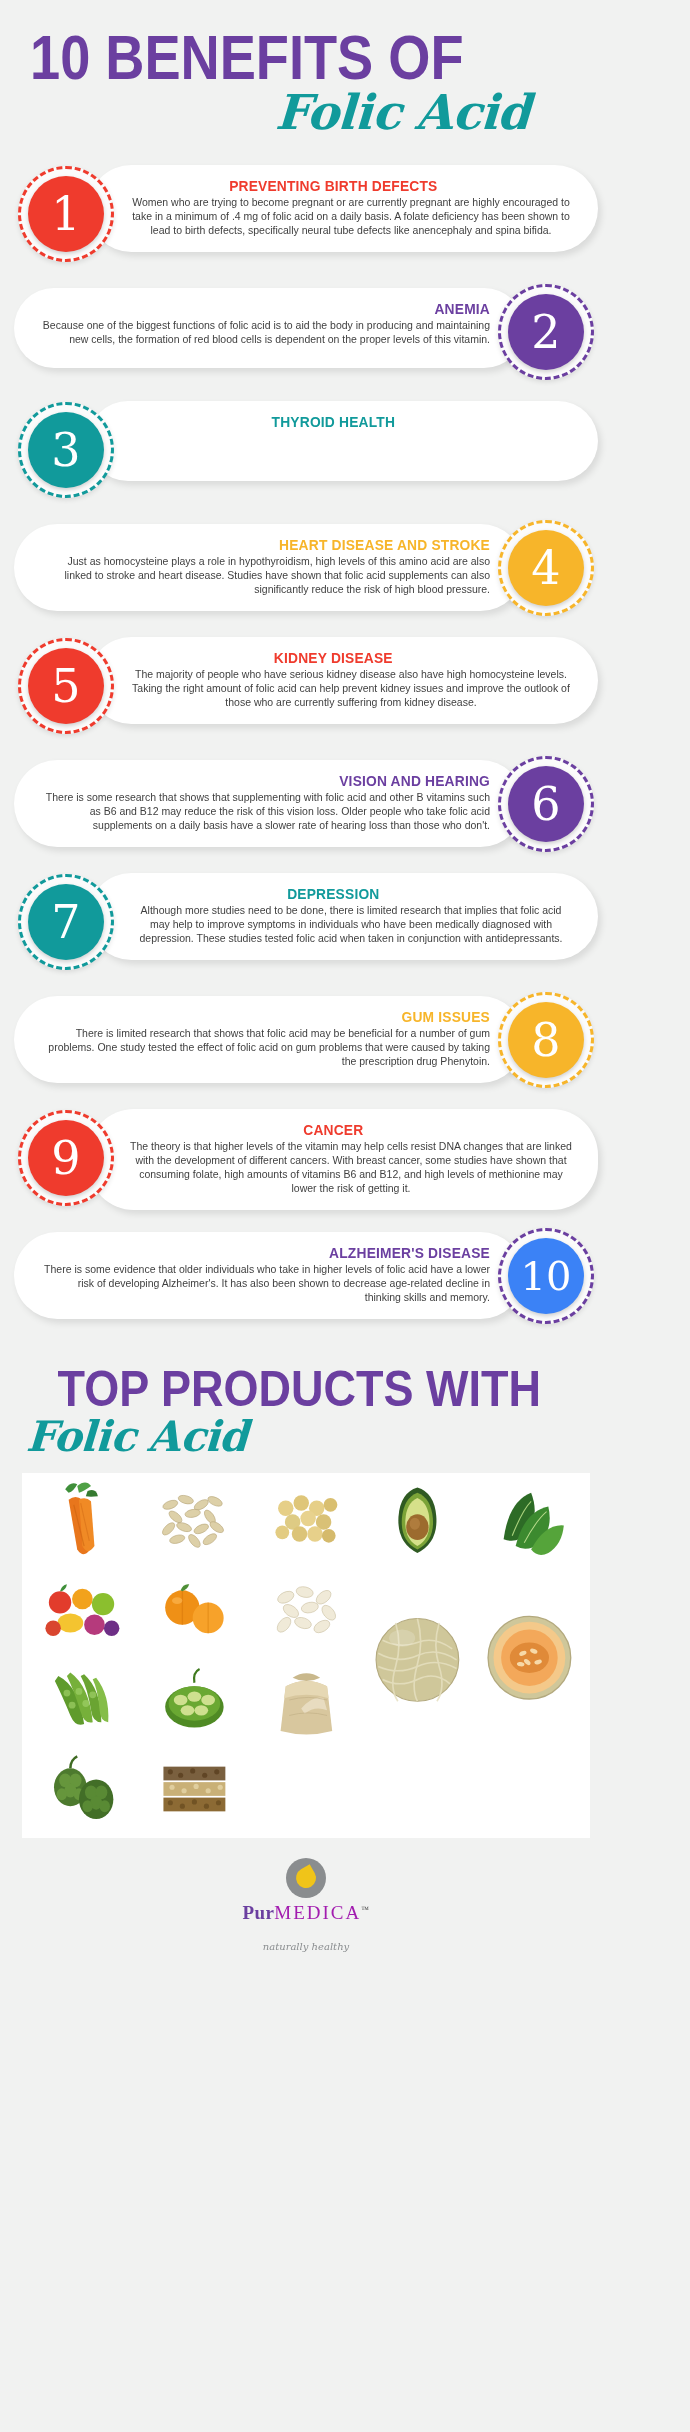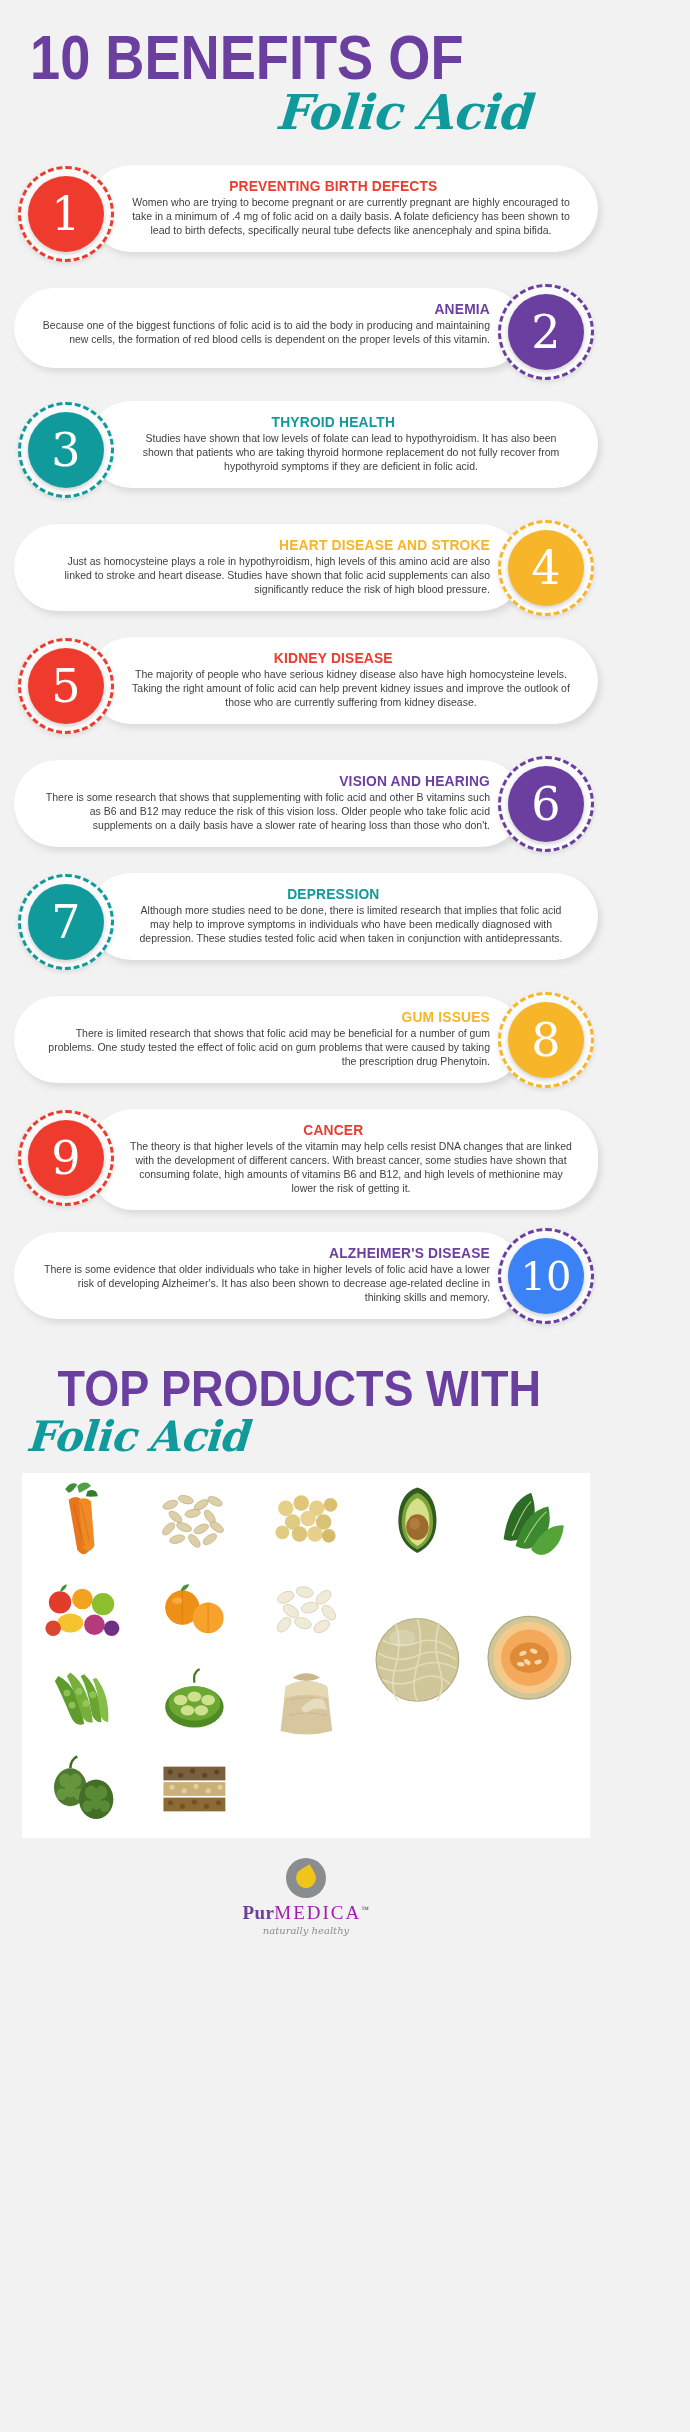--- a/index.html
+++ b/index.html
@@ -195,21 +195,21 @@
     letter-spacing: 0.4px;
   }
   .logo-text .pur { color: #6b3fa0; font-weight: 700; margin-top: 39px; }
   .logo-text .med { color: #a21caf; font-weight: 400; letter-spacing: 2px;}
   .logo-text sup { font-size: 8px; vertical-align: super; }
   .logo-sub {
     font-family: "DejaVu Serif", serif;
     font-style: italic;
     font-size: 10px;
     color: #8a8d8f;
-    margin-top: 1px;
+    margin-top: 17px;
   }
 </style>
 </head>
 <body>
 
 <div class="page">
 
   <div class="header">
     <div class="title-main">10 Benefits of</div>
     <div class="title-script">Folic Acid</div>
@@ -239,21 +239,20 @@
       </div>
     </div>
 
     <div class="item left">
       <div class="circle-wrap">
         <div class="ring" style="border-color: rgb(17, 154, 155);"></div>
         <div class="circle" style="background: rgb(17, 154, 155);">3</div>
       </div>
       <div class="card">
         <h3 style="color: rgb(17, 154, 155);">THYROID HEALTH</h3>
-        <p>Studies have shown that low levels of folate can lead to hypothyroidism. It has also been shown that patients who are taking thyroid hormone replacement do not fully recover from hypothyroid symptoms if they are deficient in folic acid.</p>
       </div>
     </div>
 
     <div class="item right">
       <div class="circle-wrap">
         <div class="ring" style="border-color: rgb(247, 181, 42);"></div>
         <div class="circle" style="background: rgb(247, 181, 42);">4</div>
       </div>
       <div class="card">
         <h3 style="color: rgb(247, 181, 42);">HEART DISEASE AND STROKE</h3>

